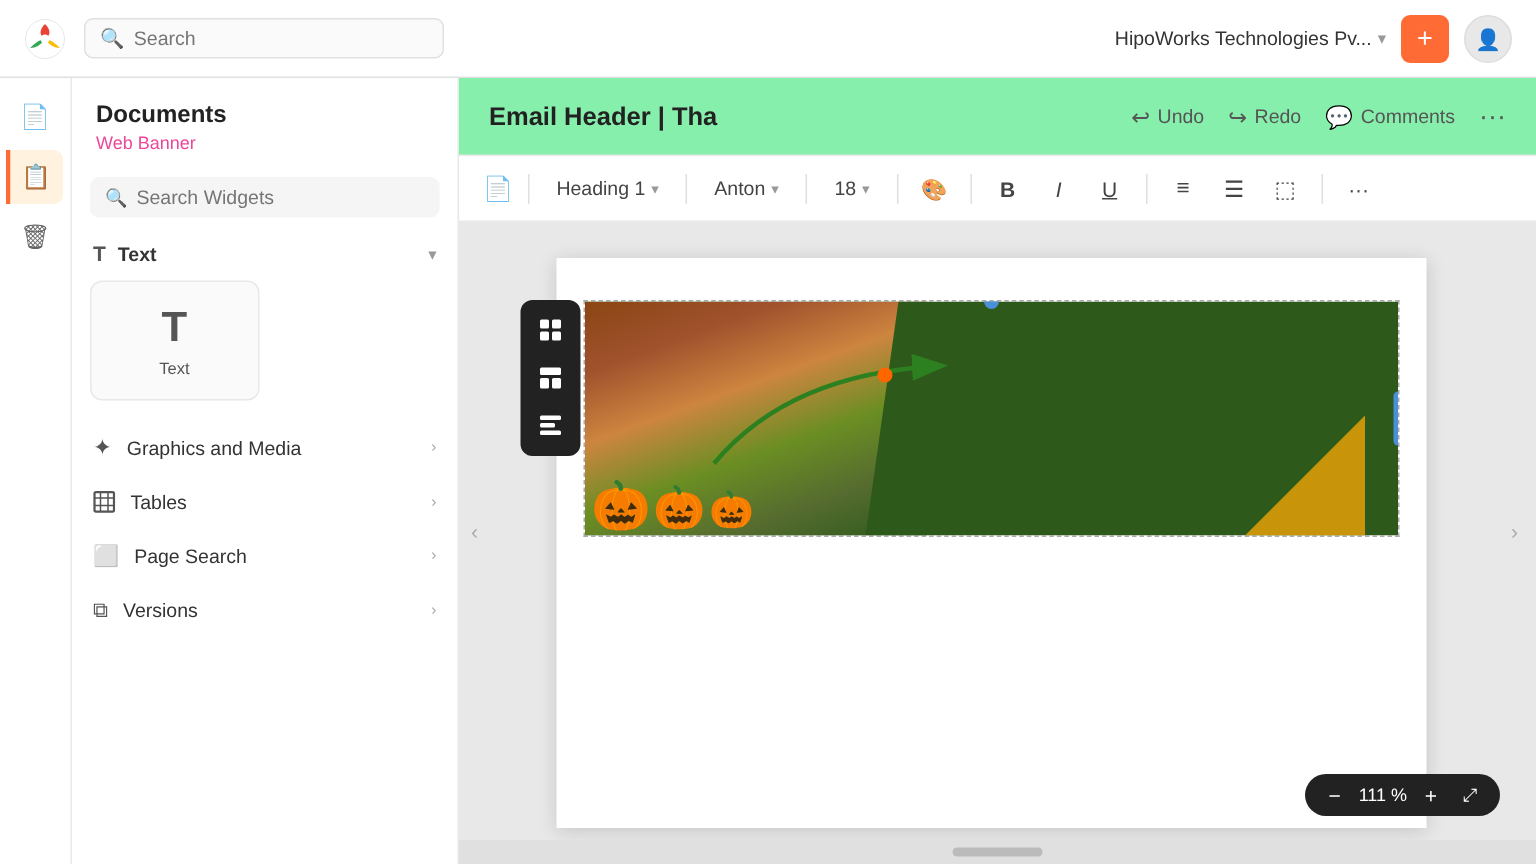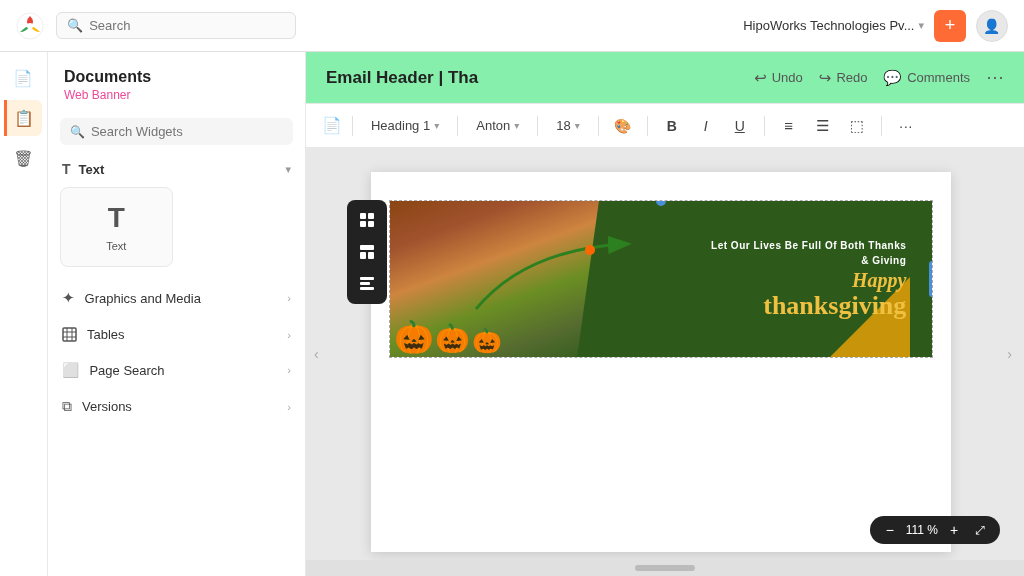--- a/index.html
+++ b/index.html
@@ -444,25 +444,20 @@
                 </defs>
               </svg>
 
               <div class="orange-dot" style="left:36%;top:28%;"></div>
 
               <div style="position:absolute;top:-5px;left:50%;transform:translateX(-50%);width:10px;height:10px;background:#4a90d9;border-radius:50%;z-index:10;"></div>
 
               <div style="position:absolute;right:4%;top:0;bottom:0;width:56%;display:flex;flex-direction:column;justify-content:center;align-items:flex-end;padding-right:4px;z-index:6;">
 
                 <div style="position:absolute;right:0;bottom:0;width:0;height:0;border-left:80px solid transparent;border-bottom:80px solid #c8950a;z-index:1;"></div>
-                <div style="position:relative;z-index:2;text-align:right;">
-                  <div style="color:white;font-size:10px;font-weight:600;letter-spacing:0.5px;line-height:1.5;max-width:200px;text-align:right;">Let Our Lives Be Full Of Both Thanks &amp; Giving</div>
-                  <div style="color:#f0c040;font-size:20px;font-style:italic;font-weight:bold;font-family:Georgia,serif;line-height:1.2;">Happy</div>
-                  <div style="color:#f0c040;font-size:26px;font-weight:bold;font-family:Georgia,serif;line-height:1.1;">thanksgiving</div>
-                </div>
               </div>
 
               <div style="position:absolute;right:-5px;top:50%;transform:translateY(-50%);width:8px;height:36px;background:#4a90d9;border-radius:3px;z-index:10;"></div>
             </div>
           </div>
         </div>
 
         <div style="position:absolute;right:4px;top:50%;transform:translateY(-50%);color:#aaa;font-size:14px;cursor:pointer;">›</div>
 
         <div class="bottom-bar">

